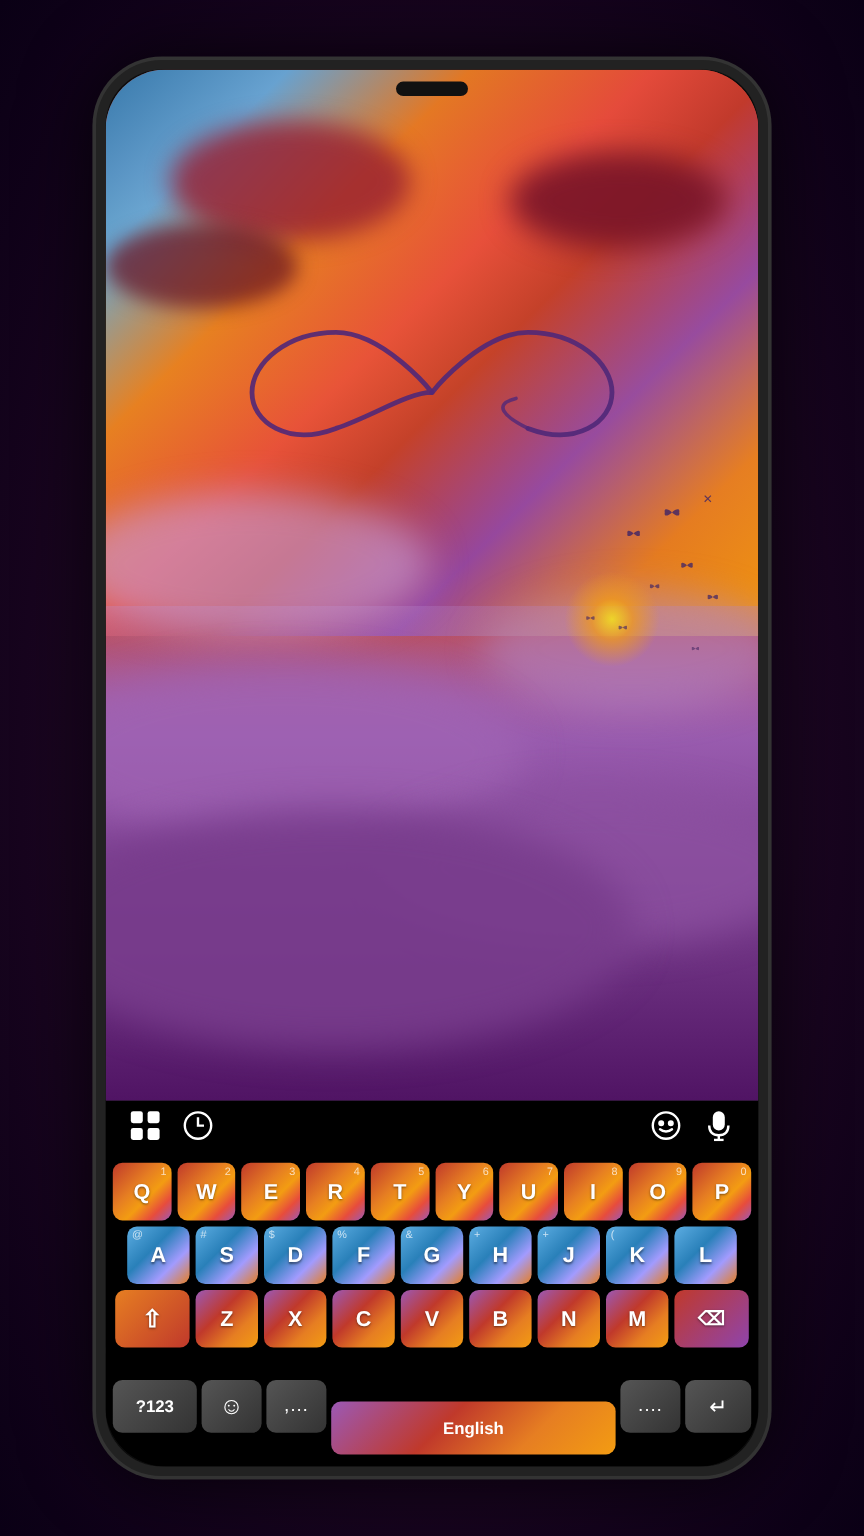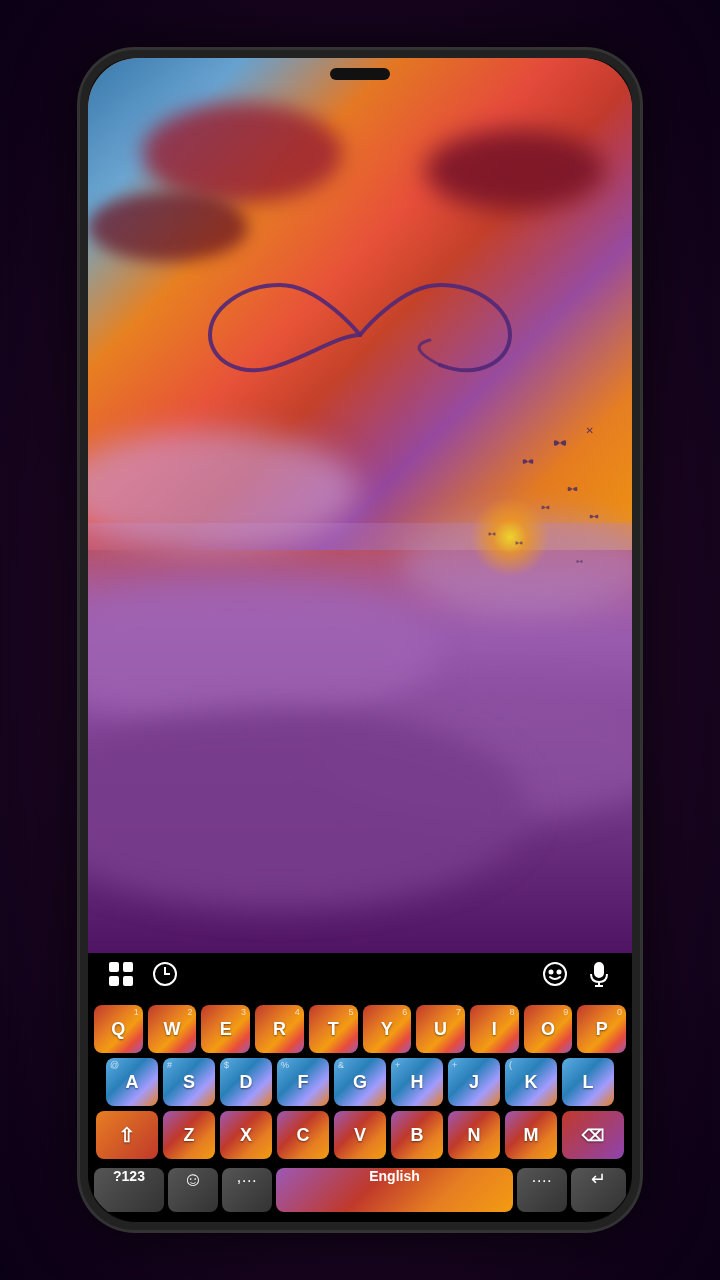--- a/index.html
+++ b/index.html
@@ -306,21 +306,21 @@
       align-items: center;
       gap: 4px;
       padding: 4px 6px 10px 6px;
       background: rgba(0,0,0,0.9);
     }
 
     .bottom-key {
       height: 44px;
       border-radius: 8px;
       display: flex;
-      align-items: flex-start;
+      align-items: center;
       justify-content: center;
       cursor: pointer;
       color: white;
       font-family: Arial, sans-serif;
     }
 
     .key-123 {
       background: linear-gradient(135deg, #555 0%, #333 100%);
       flex: 0 0 70px;
       font-size: 14px;
@@ -337,20 +337,21 @@
       background: linear-gradient(135deg, #555 0%, #333 100%);
       flex: 0 0 50px;
       font-size: 16px;
     }
 
     .key-space {
       background: linear-gradient(135deg, #9b59b6 0%, #c0392b 40%, #e67e22 70%, #f39c12 100%);
       flex: 1;
       font-size: 14px;
       font-weight: bold;
+      margin-top: 36px;
     }
 
     .key-period {
       background: linear-gradient(135deg, #555 0%, #333 100%);
       flex: 0 0 50px;
       font-size: 16px;
     }
 
     .key-enter {
       background: linear-gradient(135deg, #555 0%, #333 100%);

